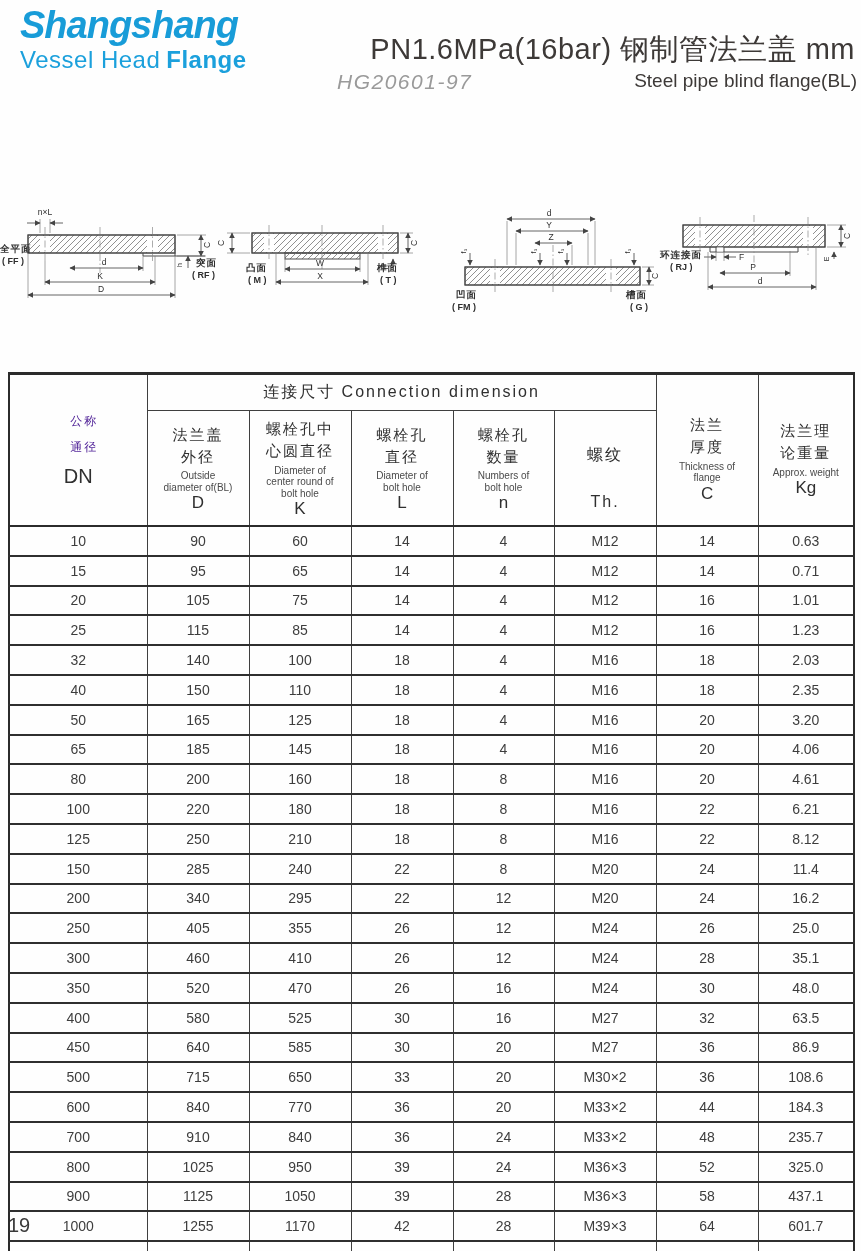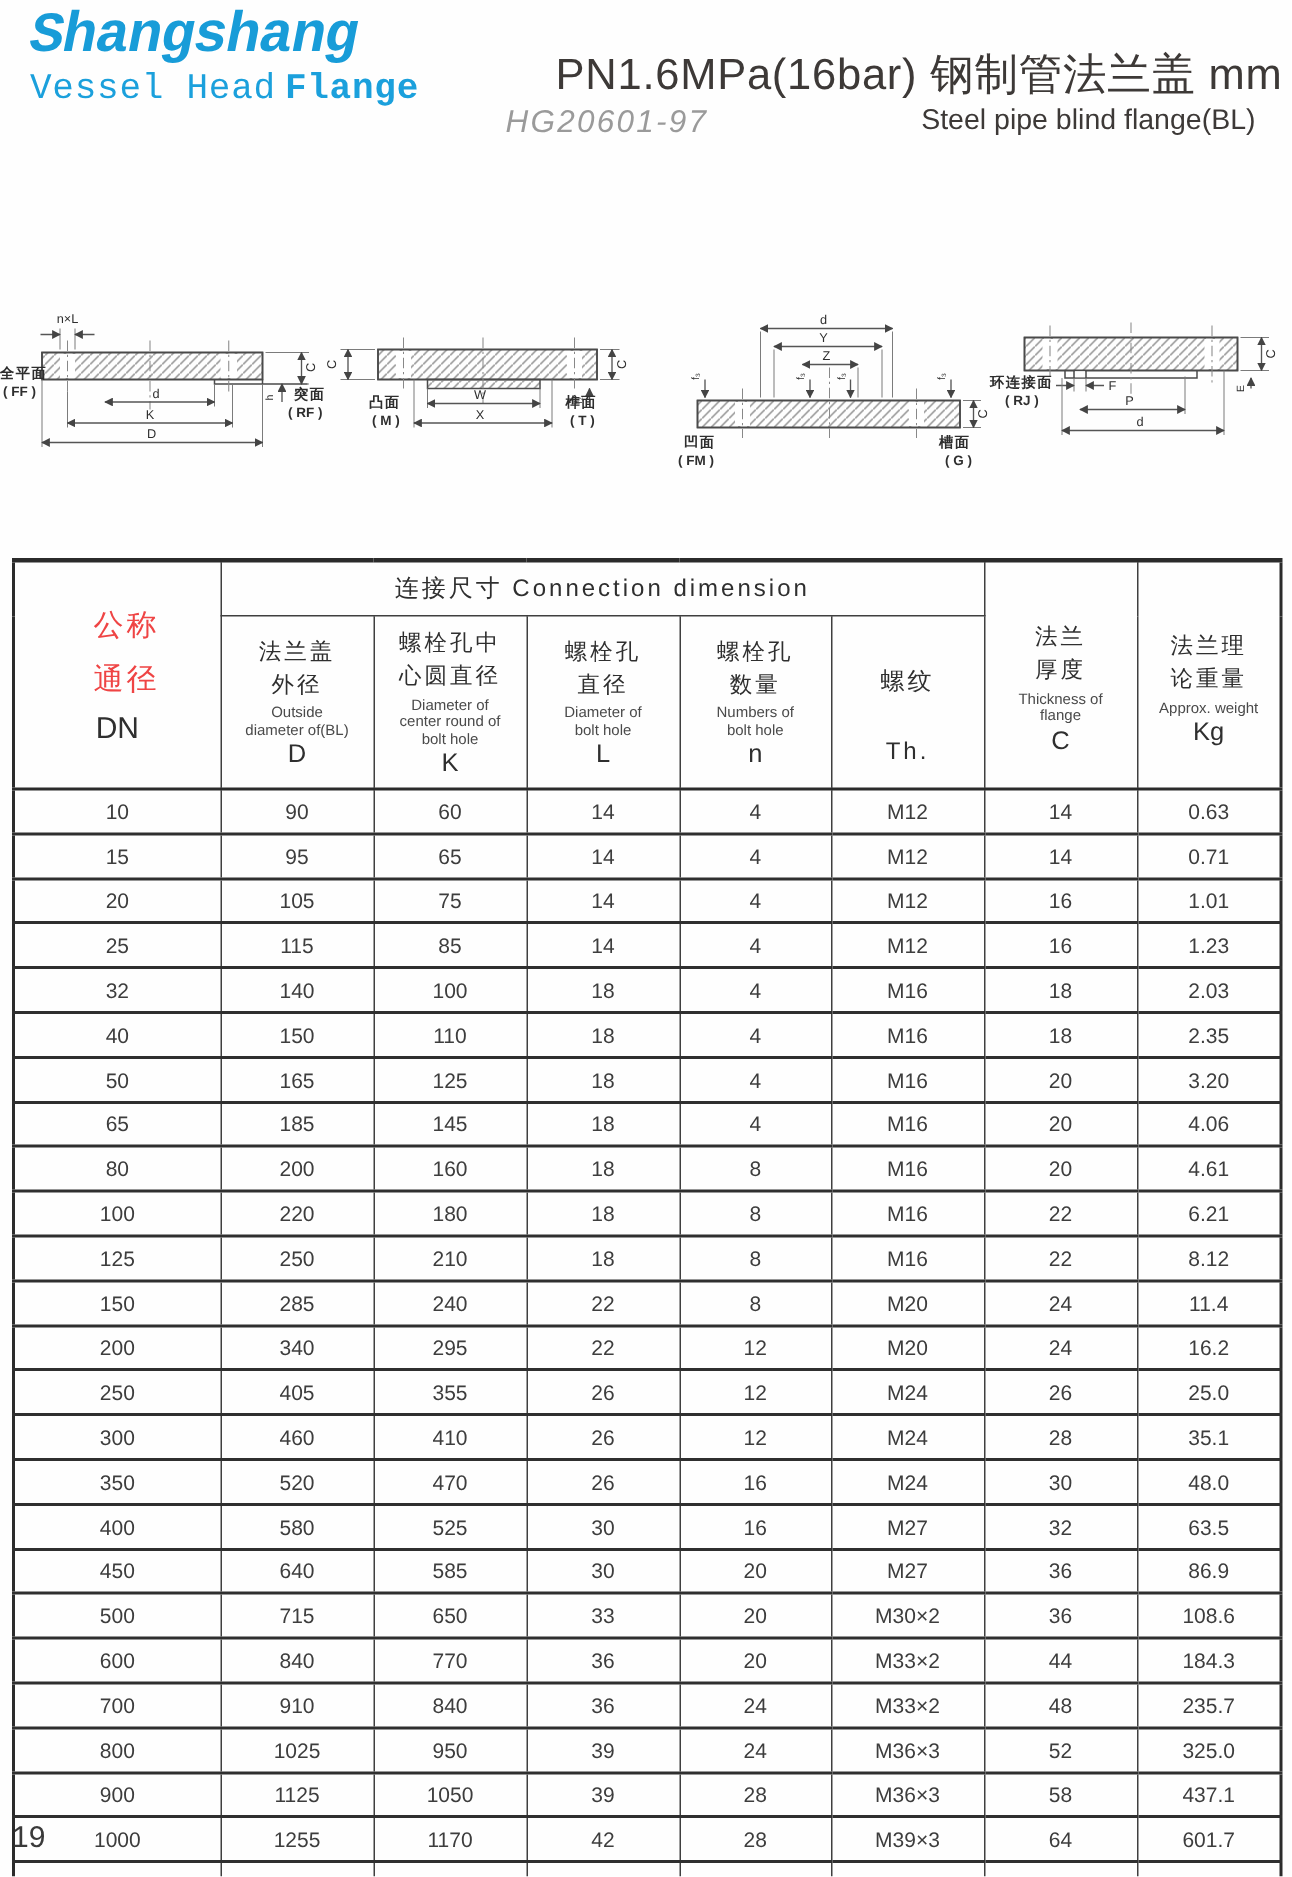--- a/index.html
+++ b/index.html
@@ -1,28 +1,28 @@
 <!DOCTYPE html>
 <html><head>
 <meta charset="utf-8">
 <style>
   html,body{margin:0;padding:0;background:#ffffff;}
   .page{
     position:relative;width:861px;height:1251px;background:#fefefe;
     font-family:"Liberation Sans",sans-serif;color:#3c3c3c;overflow:hidden;
   }
   
-  .logo{position:absolute;left:20px;top:6px;font-family:Liberation Mono, monospace;}
+  .logo{position:absolute;left:20px;top:6px;}
   .logo-main{font-size:38px;font-weight:bold;font-style:italic;color:#189cd8;letter-spacing:-1px;line-height:1.0;}
   .logo-sub{font-size:24px;color:#1ba0dc;margin-top:2px;letter-spacing:0.5px;}
   .logo-sub .f2{font-weight:bold;margin-left:6px;}
   
   .title{position:absolute;top:30px;right:6px;font-size:29px;color:#3d3937;letter-spacing:0.5px;white-space:nowrap;}
   .standard{position:absolute;left:337px;top:70px;font-size:21px;font-weight:normal;font-style:italic;color:#9a9a9a;letter-spacing:1.5px;}
-  .subtitle{position:absolute;right:24px;top:70px;font-size:19px;color:#3d3937;}
+  .subtitle{position:absolute;right:4px;top:70px;font-size:19px;color:#3d3937;}
   
   .dwg{position:absolute;left:0;top:195px;}
   .dwg .body{fill:url(#hatch);stroke:#4a4a4a;stroke-width:1;}
   .dwg .gap{fill:#ffffff;stroke:none;}
   .dwg .ol{fill:none;stroke:#4a4a4a;stroke-width:1.1;}
   .dwg .ln{fill:none;stroke:#4a4a4a;stroke-width:1;}
   .dwg .cl{stroke:#888;stroke-width:0.7;stroke-dasharray:7 2.5 1.5 2.5;}
   .dwg .dl{stroke:#555;stroke-width:0.9;fill:none;}
   .dwg .ext{stroke:#777;stroke-width:0.65;}
   .dwg text{font-family:"Liberation Sans",sans-serif;fill:#2e2e2e;}
@@ -38,21 +38,21 @@
   .spec .spanhead{height:35px;font-size:16px;letter-spacing:2px;color:#2f2f2f;text-align:center;}
   .spec thead tr.sub{height:106px;}
   .subhead{display:flex;flex-direction:column;align-items:center;height:100%;box-sizing:border-box;padding:7px 0 5px;}
   .subhead .zh{font-size:15px;color:#2f2f2f;letter-spacing:2px;line-height:1.45;}
   .subhead .en{font-size:10px;color:#4a4a4a;line-height:1.15;max-width:70px;margin-top:3px;}
   .subhead .sym{margin-top:auto;font-size:17px;color:#2f2f2f;padding-bottom:1px;}
   .subhead.tall{padding-top:24px;}
   .subhead.mid{justify-content:center;padding:0;}
   .subhead.mid .zh{font-size:16px;line-height:1.7;margin-top:20px;}
   .dnhead{display:flex;flex-direction:column;align-items:center;justify-content:center;gap:9px;height:100%;}
-  .dnhead .zh{font-size:20px;letter-spacing:2px;color:#ef4444;margin-left:12px;}
+  .dnhead .zh{font-size:12px;letter-spacing:2px;color:#4c1d95;margin-left:12px;}
   .dnhead .sym{font-size:20px;color:#2f2f2f;}
   .spec tbody td{height:27.8px;font-size:14px;color:#3d3d3d;border-bottom:2px solid #2f2f2f;}
   .spec td:nth-child(5),.spec thead tr.sub th:nth-child(4){border-left:1.8px solid #2f2f2f;}
   
   .pageno{position:absolute;left:8px;top:1214px;font-size:20px;color:#3a3a3a;}
 </style>
 </head>
 <body>
 
 <div class="page">

